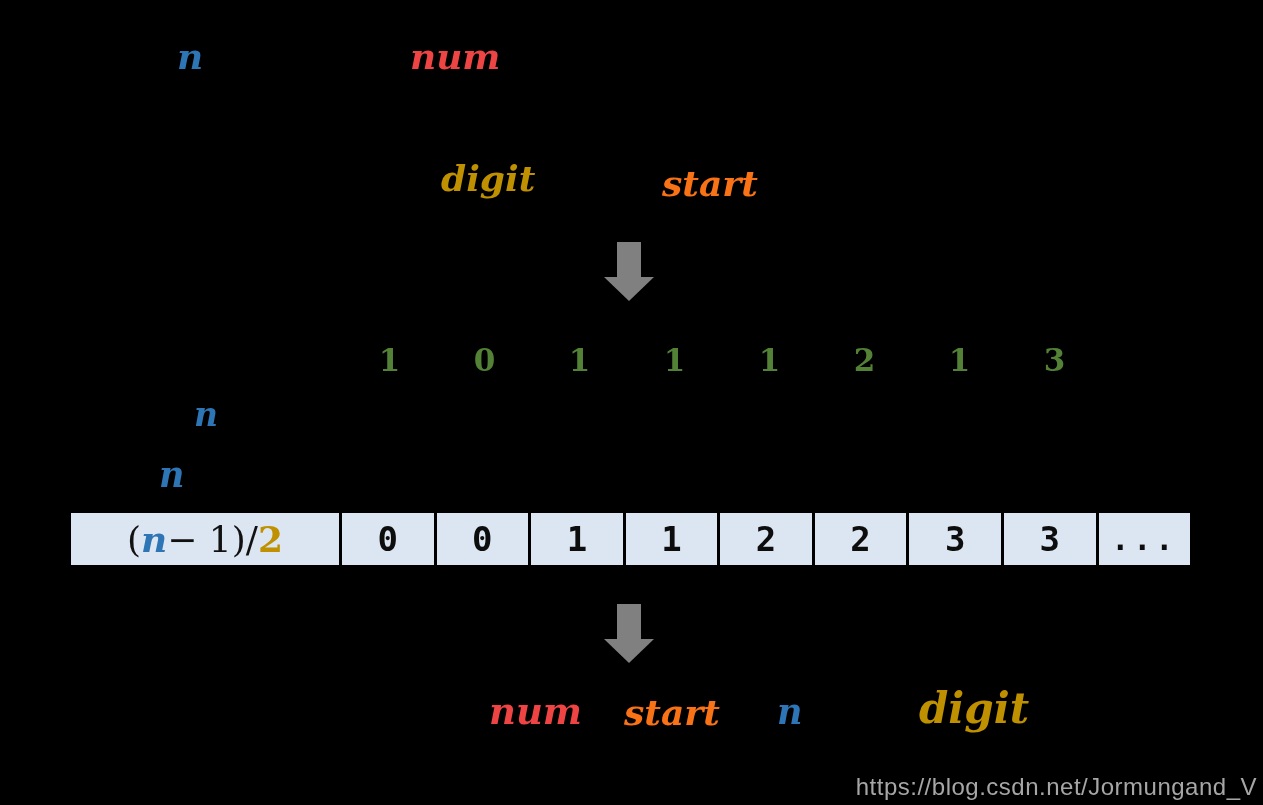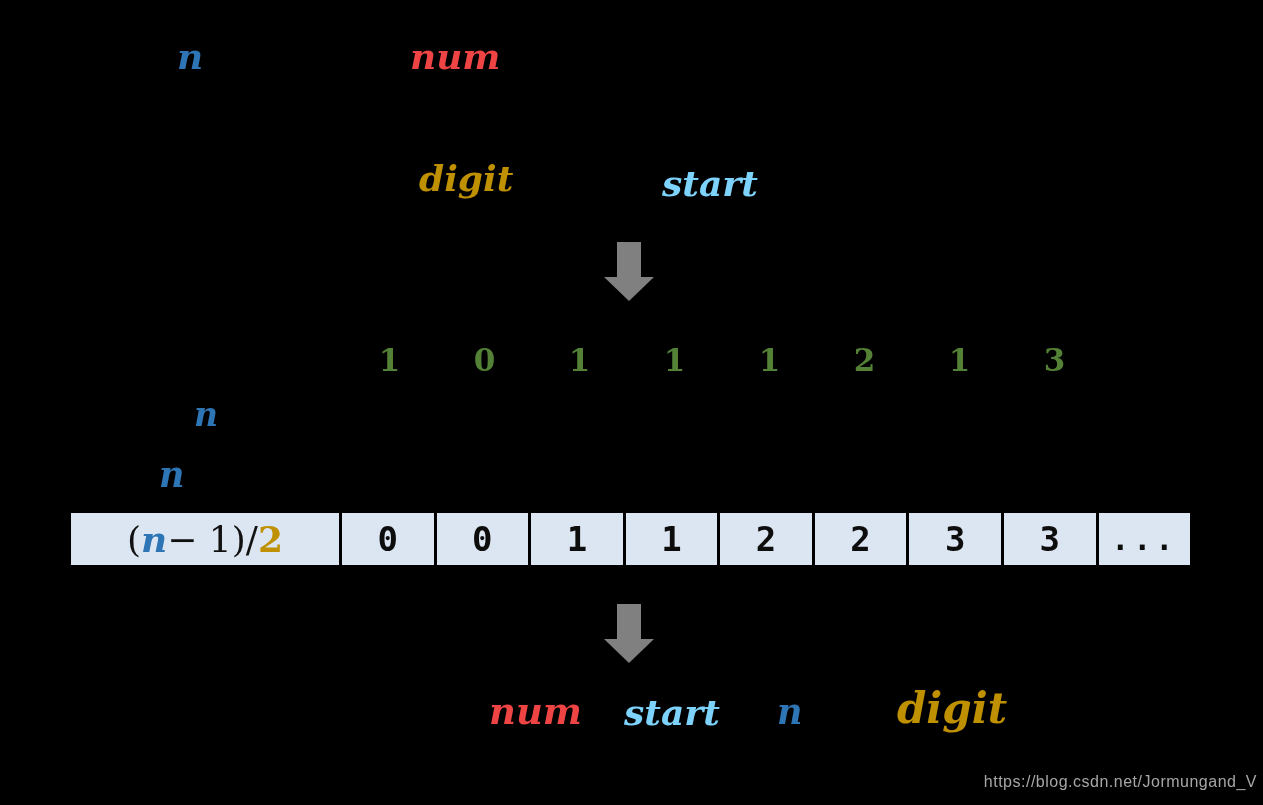--- a/index.html
+++ b/index.html
@@ -14,22 +14,22 @@
   
   .var {
     position: absolute;
     font-style: italic;
     font-weight: bold;
     line-height: 1;
     white-space: nowrap;
   }
   .c-blue   { color: #2E75B6; }
   .c-purple { color: #ef4444; }
-  .c-gold   { color: #BF9000; }
-  .c-green  { color: #7dd3fc; }
+  .c-gold   { color: #BF9000; margin-left: 22px; }
+  .c-green  { color: #f97316; }
 
   
   .arrow {
     position: absolute;
     width: 50px;
     height: 59px;
   }
 
   
   .green-row {
@@ -92,21 +92,21 @@
     font-weight: bold;
     color: #BF9000;
   }
 
   
   .watermark {
     position: absolute;
     right: 6px;
     top: 773px;
     font-family: "Liberation Sans", sans-serif;
-    font-size: 16px;
+    font-size: 24px;
     color: #A6A6A6;
     letter-spacing: 0.5px;
   }
 </style>
 </head>
 <body>
 
 <div class="canvas">
 
   <span class="var c-blue" style="left:177px; top:38px;  font-size:36px;">n</span>

